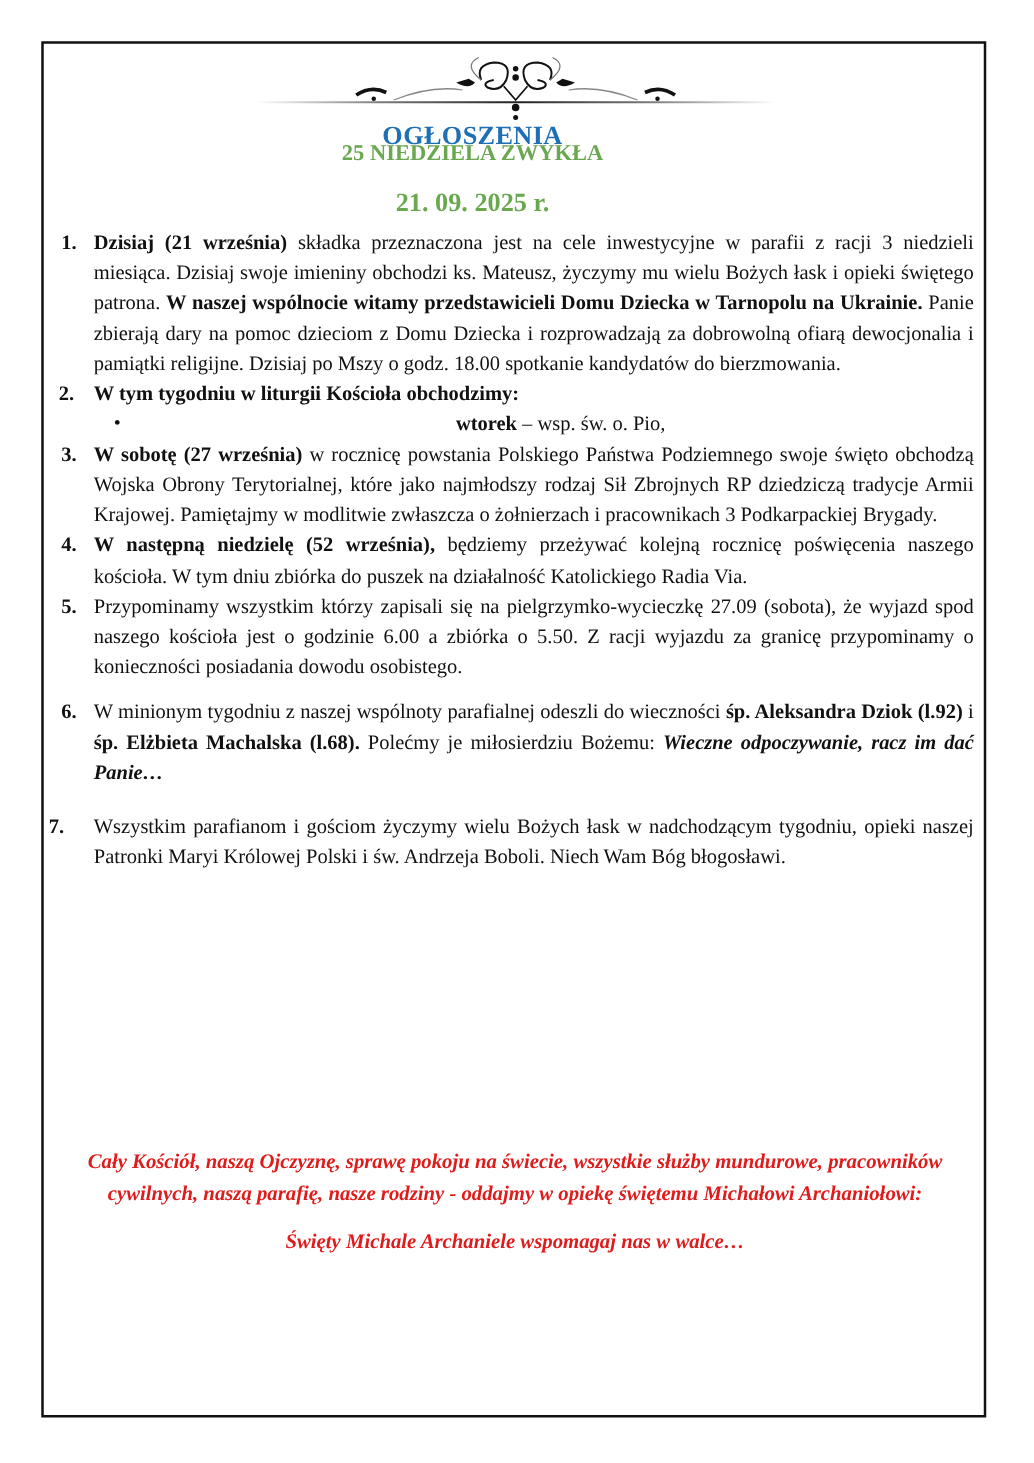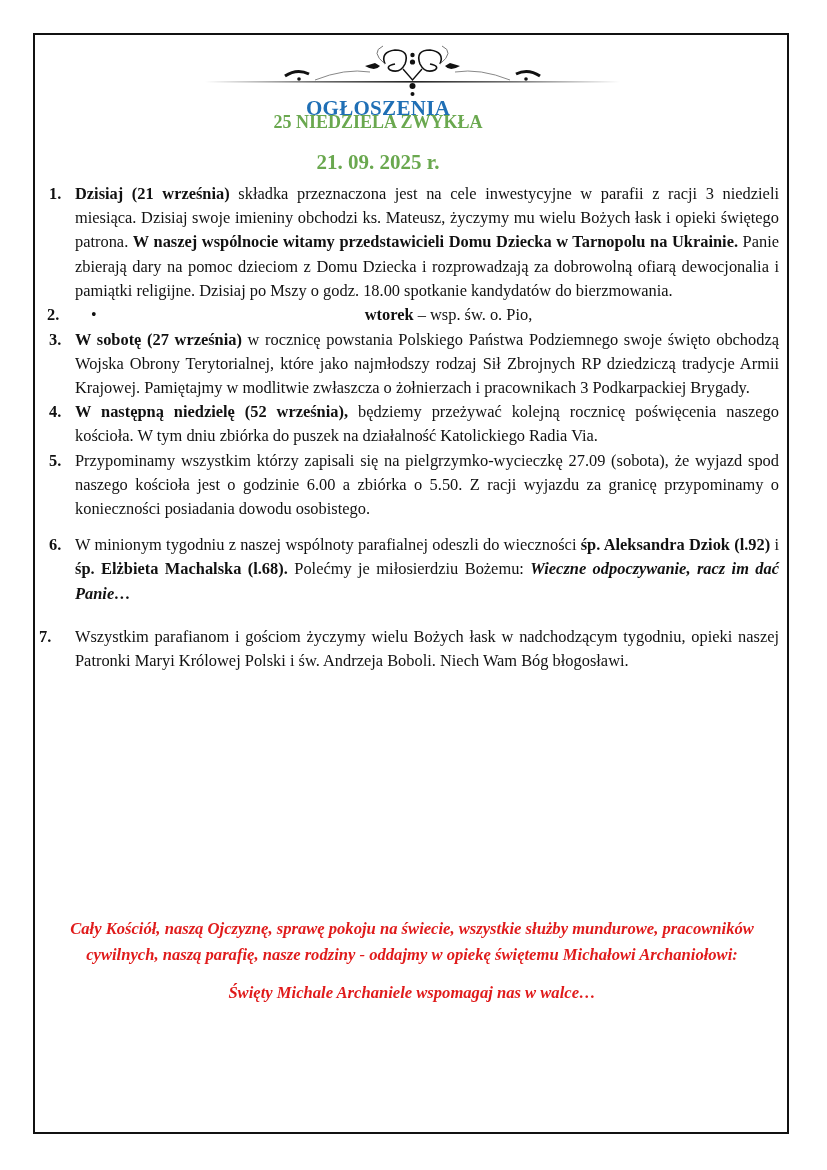--- a/index.html
+++ b/index.html
@@ -69,20 +69,21 @@
 <div class="title t3">21. 09. 2025 r.</div>
 
 <div class="content">
   <div class="item">
     <span class="num">1.</span>
     <span class="b">Dzisiaj (21 września)</span><span> składka przeznaczona jest na cele inwestycyjne w parafii z racji 3 niedzieli miesiąca. Dzisiaj swoje imieniny obchodzi ks. Mateusz, życzymy mu wielu Bożych łask i opieki świętego patrona. </span><span class="b">W naszej wspólnocie witamy  przedstawicieli Domu Dziecka w Tarnopolu na Ukrainie.</span><span> Panie zbierają dary na pomoc dzieciom z Domu Dziecka i  rozprowadzają za dobrowolną ofiarą dewocjonalia i pamiątki religijne. Dzisiaj po Mszy o godz. 18.00 spotkanie kandydatów do bierzmowania.</span>
   </div>
 
   <div class="item">
     <span class="num nopad b">2.</span>
+    <span class="b">W tym tygodniu w liturgii Kościoła obchodzimy:</span>
   </div>
   <ul class="bullets">
     <li><span class="b">wtorek</span><span> – wsp. św. o. Pio,</span></li>
   </ul>
 
   <div class="item">
     <span class="num">3.</span>
     <span class="b">W sobotę (27 września)</span><span>  w rocznicę powstania Polskiego Państwa Podziemnego swoje święto obchodzą Wojska Obrony Terytorialnej, które jako najmłodszy rodzaj Sił Zbrojnych RP  dziedziczą tradycje Armii Krajowej. Pamiętajmy w modlitwie zwłaszcza o żołnierzach i pracownikach 3 Podkarpackiej Brygady.</span>
   </div>
 

